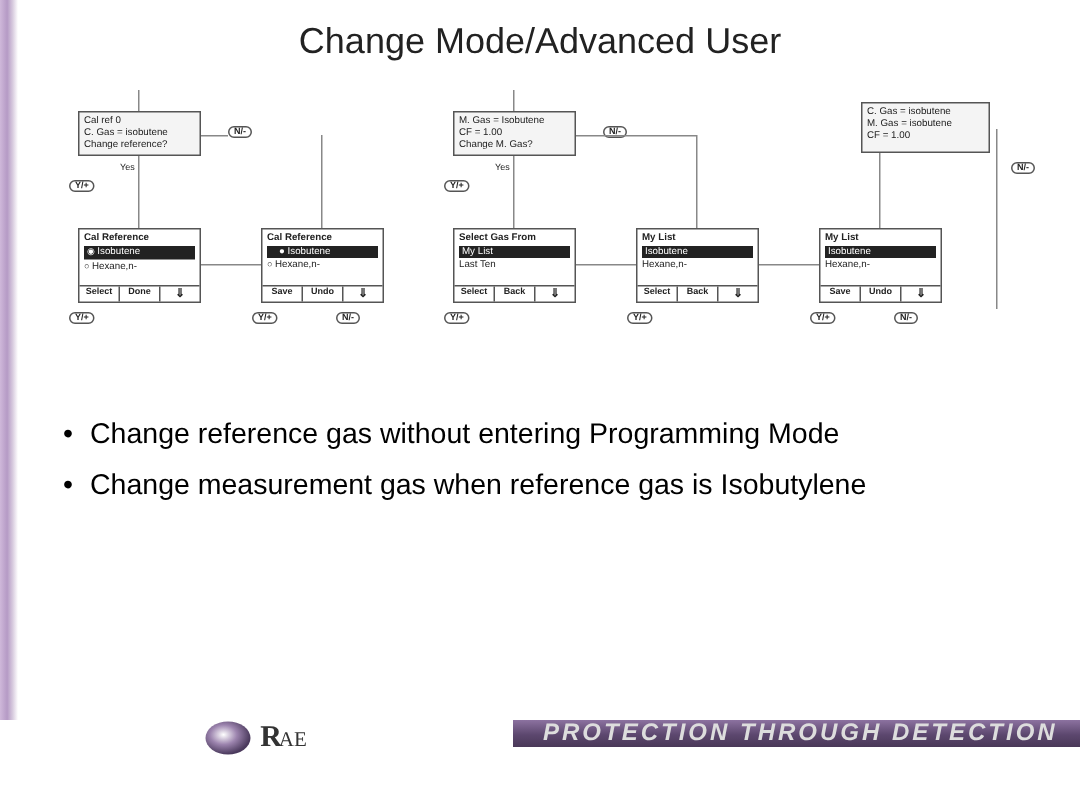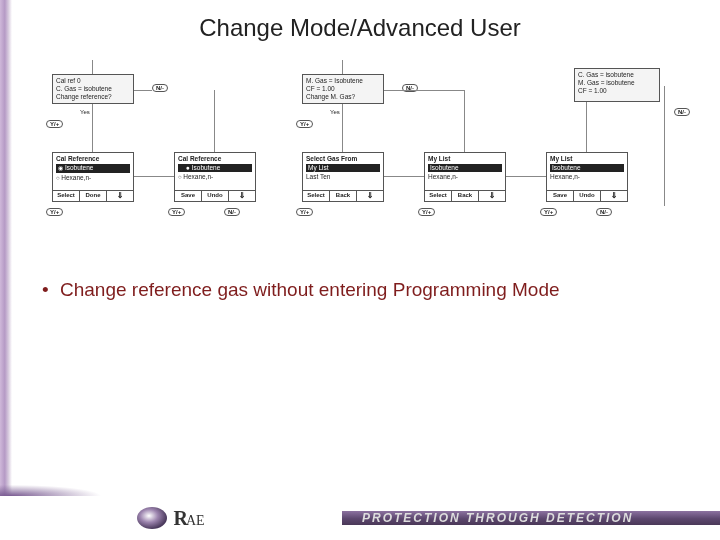--- a/index.html
+++ b/index.html
@@ -9,29 +9,29 @@
   .dbox{position:absolute;border:1px solid #555;background:#f4f4f4;padding:2px 3px;line-height:1.25}
   .dbox.white{background:#fff}
   .buttonrow{position:absolute;border-top:1px solid #555;display:flex;left:0;right:0;bottom:0}
   .buttonrow div{flex:1;text-align:center;border-right:1px solid #555;padding:1px 0;font-weight:700;font-size:6px}
   .buttonrow div:last-child{border-right:none}
   .buttonrow .arr{font-size:8px;line-height:1}
   .sel{background:#222;color:#fff;padding:0 2px;margin:1px 0}
   .radio::before{content:"◉ ";font-size:6px}
   .radioEmpty::before{content:"○ ";font-size:6px}
   .keyb{position:absolute;border:1px solid #555;border-radius:6px;background:#fff;padding:0 3px;font-size:6px;font-weight:700}
-  .bullets{margin:18px 24px 0 42px;font-size:19px;color:#7f1d1d;line-height:1.25}
+  .bullets{margin:18px 24px 0 42px;font-size:19px;color:#000000;line-height:1.25}
   .bullets li{list-style:none;position:relative;padding-left:18px;margin-bottom:10px}
   .bullets li::before{content:"•";position:absolute;left:0;top:0}
-  .footer{position:absolute;left:0;bottom:0;right:0;height:44px;display:flex;align-items:center}
+  .footer{position:absolute;left:0;bottom:16px;right:0;height:44px;display:flex;align-items:flex-start}
   .logoarea{flex:0 0 342px;display:flex;align-items:center;justify-content:center;background:#fff}
   .sidebar{position:absolute;left:0;top:0;bottom:44px;width:12px;background:linear-gradient(to right,#cfb8da 0%,#b59ac5 40%,#d7cade 70%,#fff 100%)}
   .accent{position:absolute;left:0;bottom:44px;width:100%;height:24px;pointer-events:none}
   .accentL{position:absolute;left:0;bottom:0;width:150px;height:24px;background:radial-gradient(ellipse 130px 16px at 10px 24px,#7a5c92 0%,rgba(122,92,146,0) 70%)}
-  .tagline{flex:1;background:linear-gradient(to bottom,#8c72a0 0%,#5c476e 55%,#4a3858 100%);color:#ddd;font-size:12px;letter-spacing:2px;display:flex;align-items:center;padding-left:20px;font-weight:700;font-style:italic}
+  .tagline{flex:1;background:linear-gradient(to bottom,#8c72a0 0%,#5c476e 55%,#4a3858 100%);color:#ddd;font-size:16px;letter-spacing:2px;display:flex;align-items:center;padding-left:20px;font-weight:700;font-style:italic}
   .logo{display:flex;align-items:center;gap:6px}
   .logoSwirl{width:30px;height:22px;border-radius:50%;background:radial-gradient(ellipse at 40% 40%,#fff 0%,#9c84ae 35%,#4b3a5d 70%)}
   .logoR{font-size:20px;font-weight:700;color:#333;font-family:Georgia,serif}
   .logoAE{font-size:14px;color:#333;font-family:Georgia,serif;margin-left:-2px}
   .arrow{position:absolute;border-top:1px solid #888}
   .arrowV{position:absolute;border-left:1px solid #888}
 </style>
 </head>
 <body>
 
@@ -139,20 +139,21 @@
   </div>
   <div class="keyb" style="left:496px;top:148px">Y/+</div>
   <div class="keyb" style="left:552px;top:148px">N/-</div>
   <div class="arrow" style="left:462px;top:116px;width:40px"></div>
   <div class="arrowV" style="left:542px;top:42px;height:50px"></div>
 
 </div>
 
 <ul class="bullets">
   <li>Change reference gas without entering Programming Mode</li>
+  <li>Change measurement gas when reference gas is Isobutylene</li>
 </ul>
 
 <div class="accent">
   <div class="accentL"></div>
 </div>
 
 <div class="footer">
   <div class="logoarea">
     <div class="logo">
       <div class="logoSwirl"></div>

